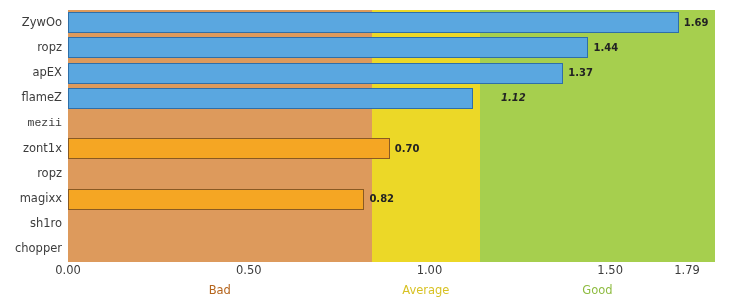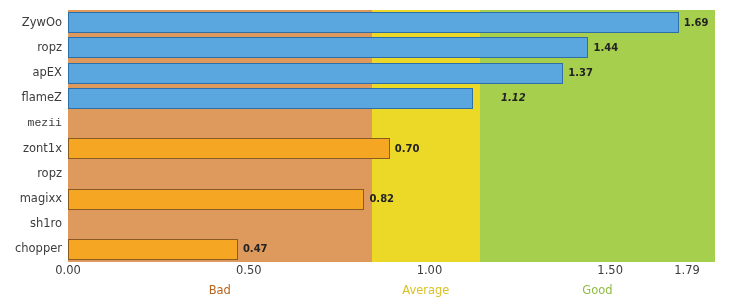--- a/index.html
+++ b/index.html
@@ -150,24 +150,20 @@
         <span class="bar-value" style="left: 433px; font-style: italic;">1.12</span>
       </div>
       <div class="bar-row" style="top: 128.1px; height: 21px;">
         <div class="bar orange" style="width: 321.693px;"></div>
         <span class="bar-value" style="left: 326.693px;">0.70</span>
       </div>
       <div class="bar-row" style="top: 178.5px; height: 21px;">
         <div class="bar orange" style="width: 296.391px;"></div>
         <span class="bar-value" style="left: 301.391px;">0.82</span>
       </div>
-      <div class="bar-row" style="top: 228.9px; height: 21px;">
-        <div class="bar orange" style="width: 169.883px;"></div>
-        <span class="bar-value" style="left: 174.883px;">0.47</span>
-      </div>
     </div>
 
   <div id="y-axis-labels">
       <div class="y-label" style="top: 6.6px;">ZywOo</div>
       <div class="y-label" style="top: 31.8px;">ropz</div>
       <div class="y-label" style="top: 57px;">apEX</div>
       <div class="y-label" style="top: 82.2px;">flameZ</div>
       <div class="y-label" style="top: 107.4px; font-family: Liberation Mono, monospace;">mezii</div>
       <div class="y-label" style="top: 132.6px;">zont1x</div>
       <div class="y-label" style="top: 157.8px;">ropz</div>

